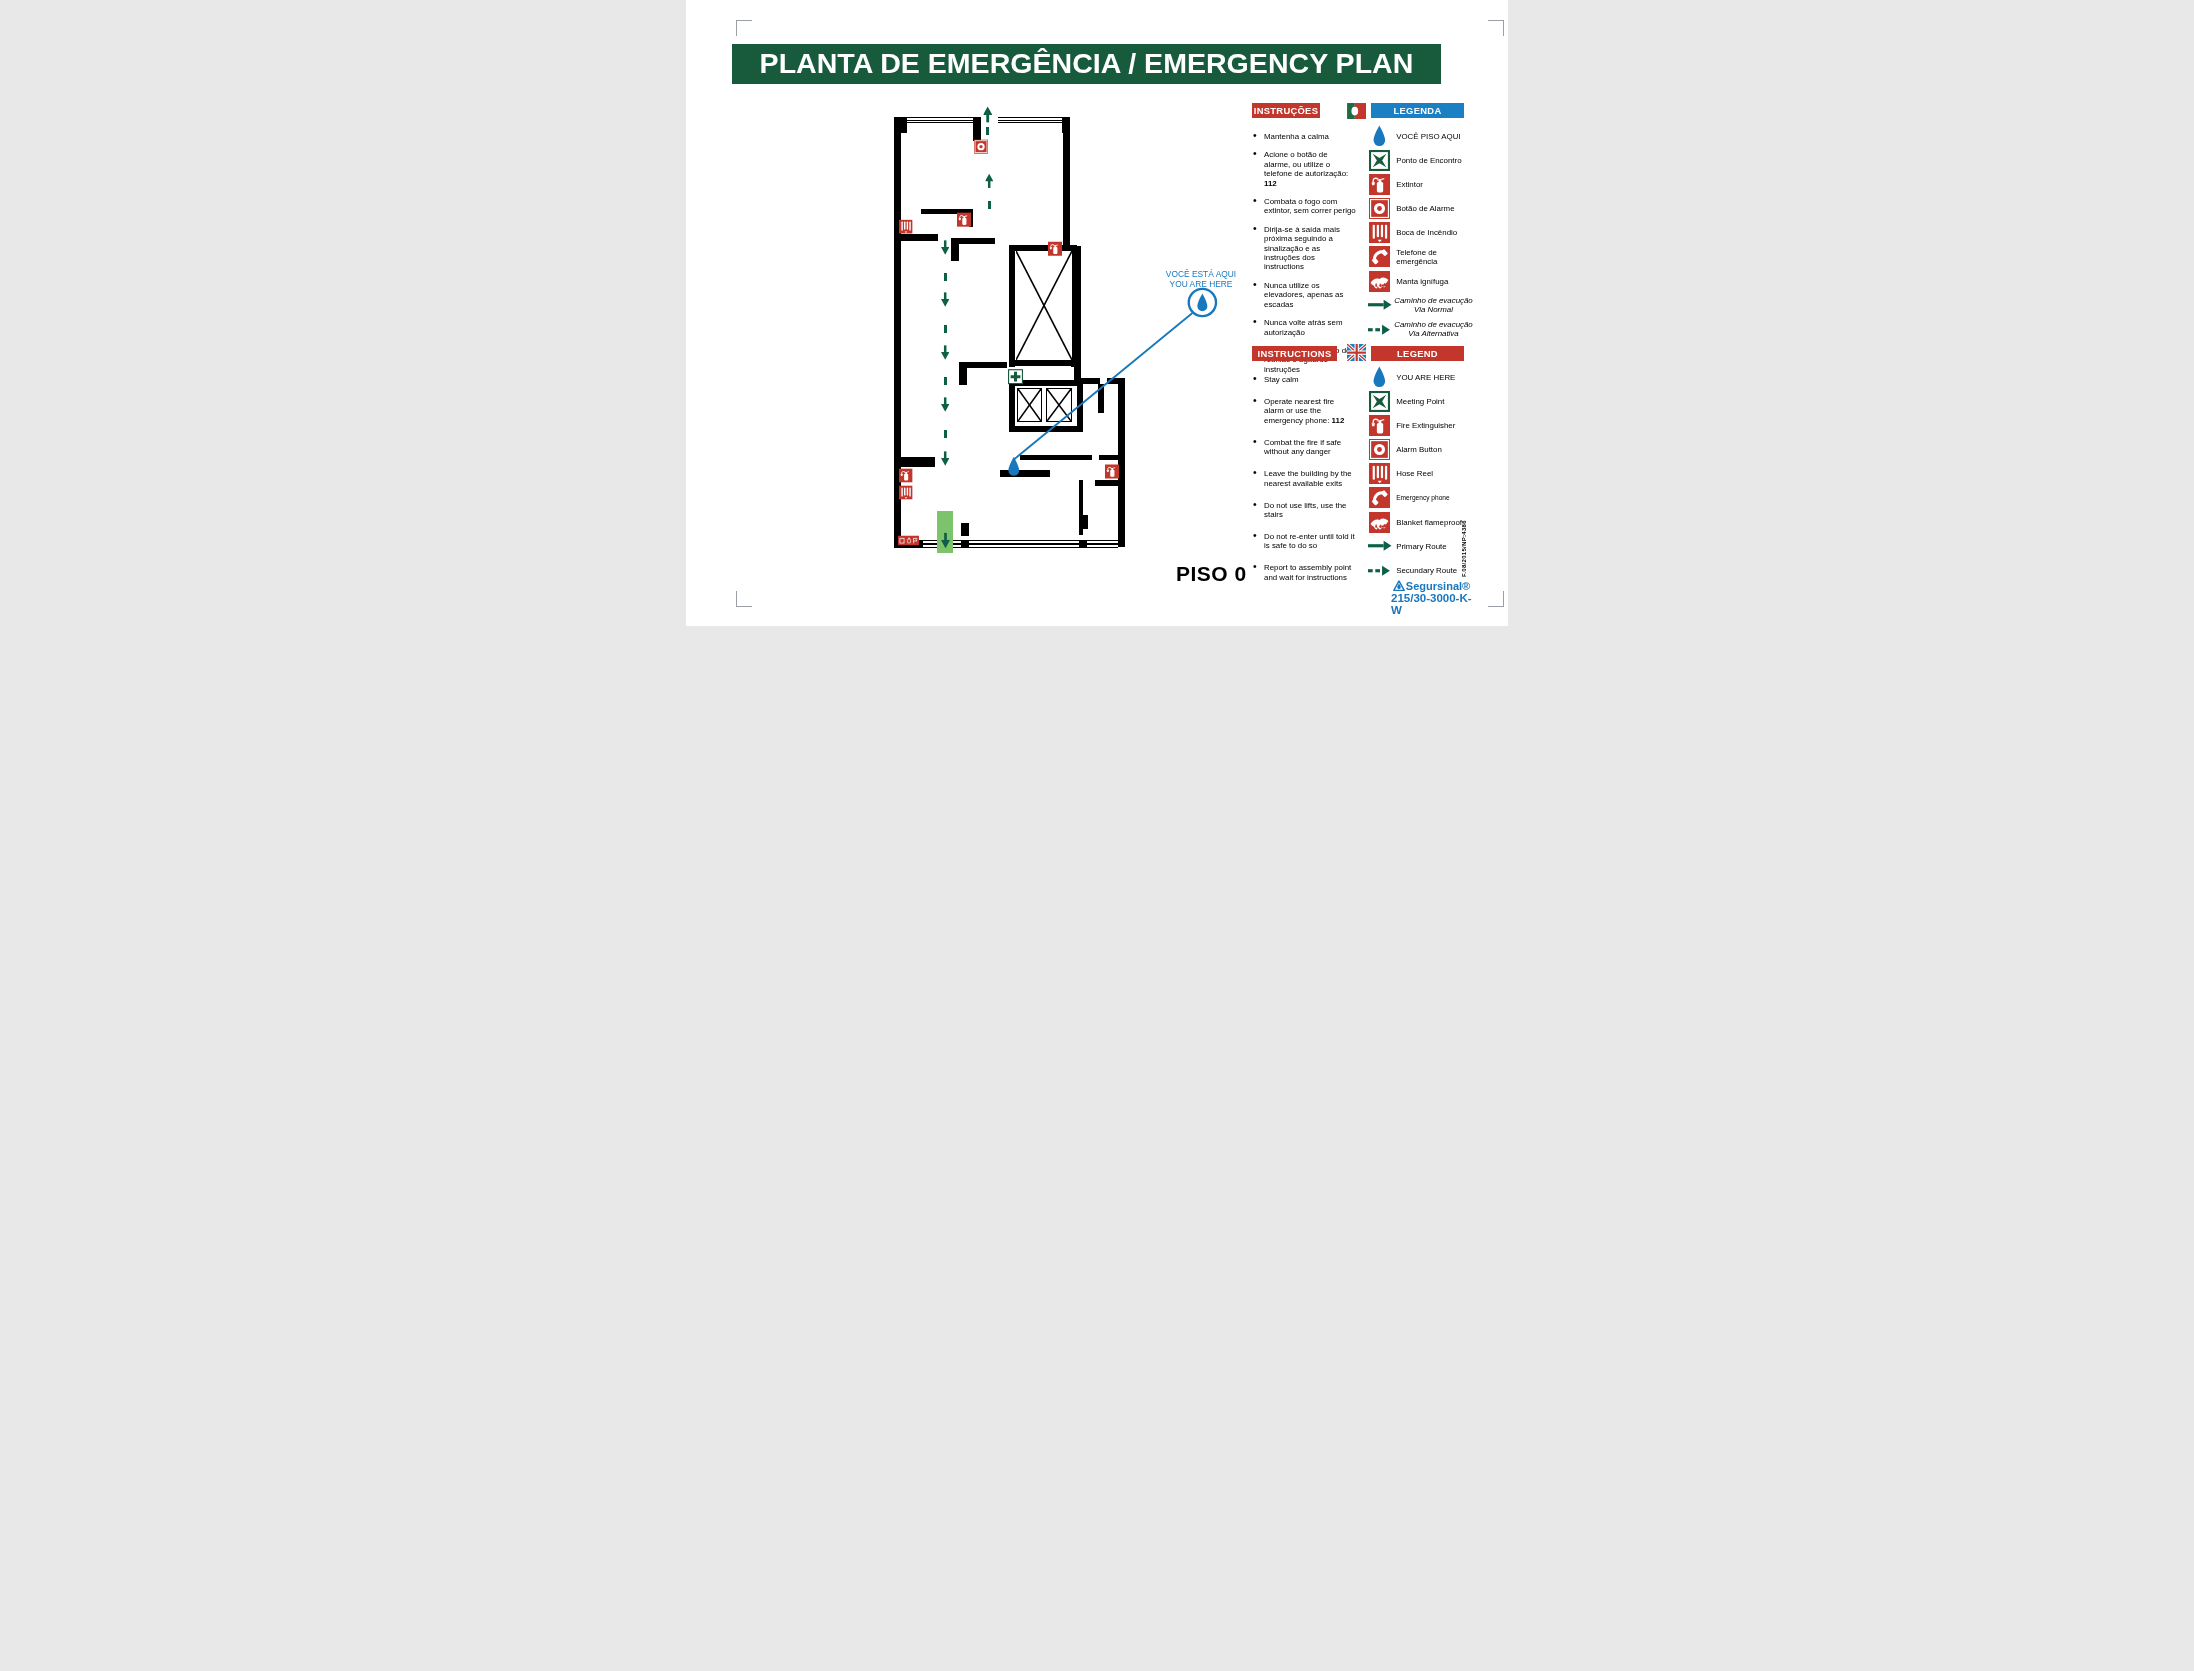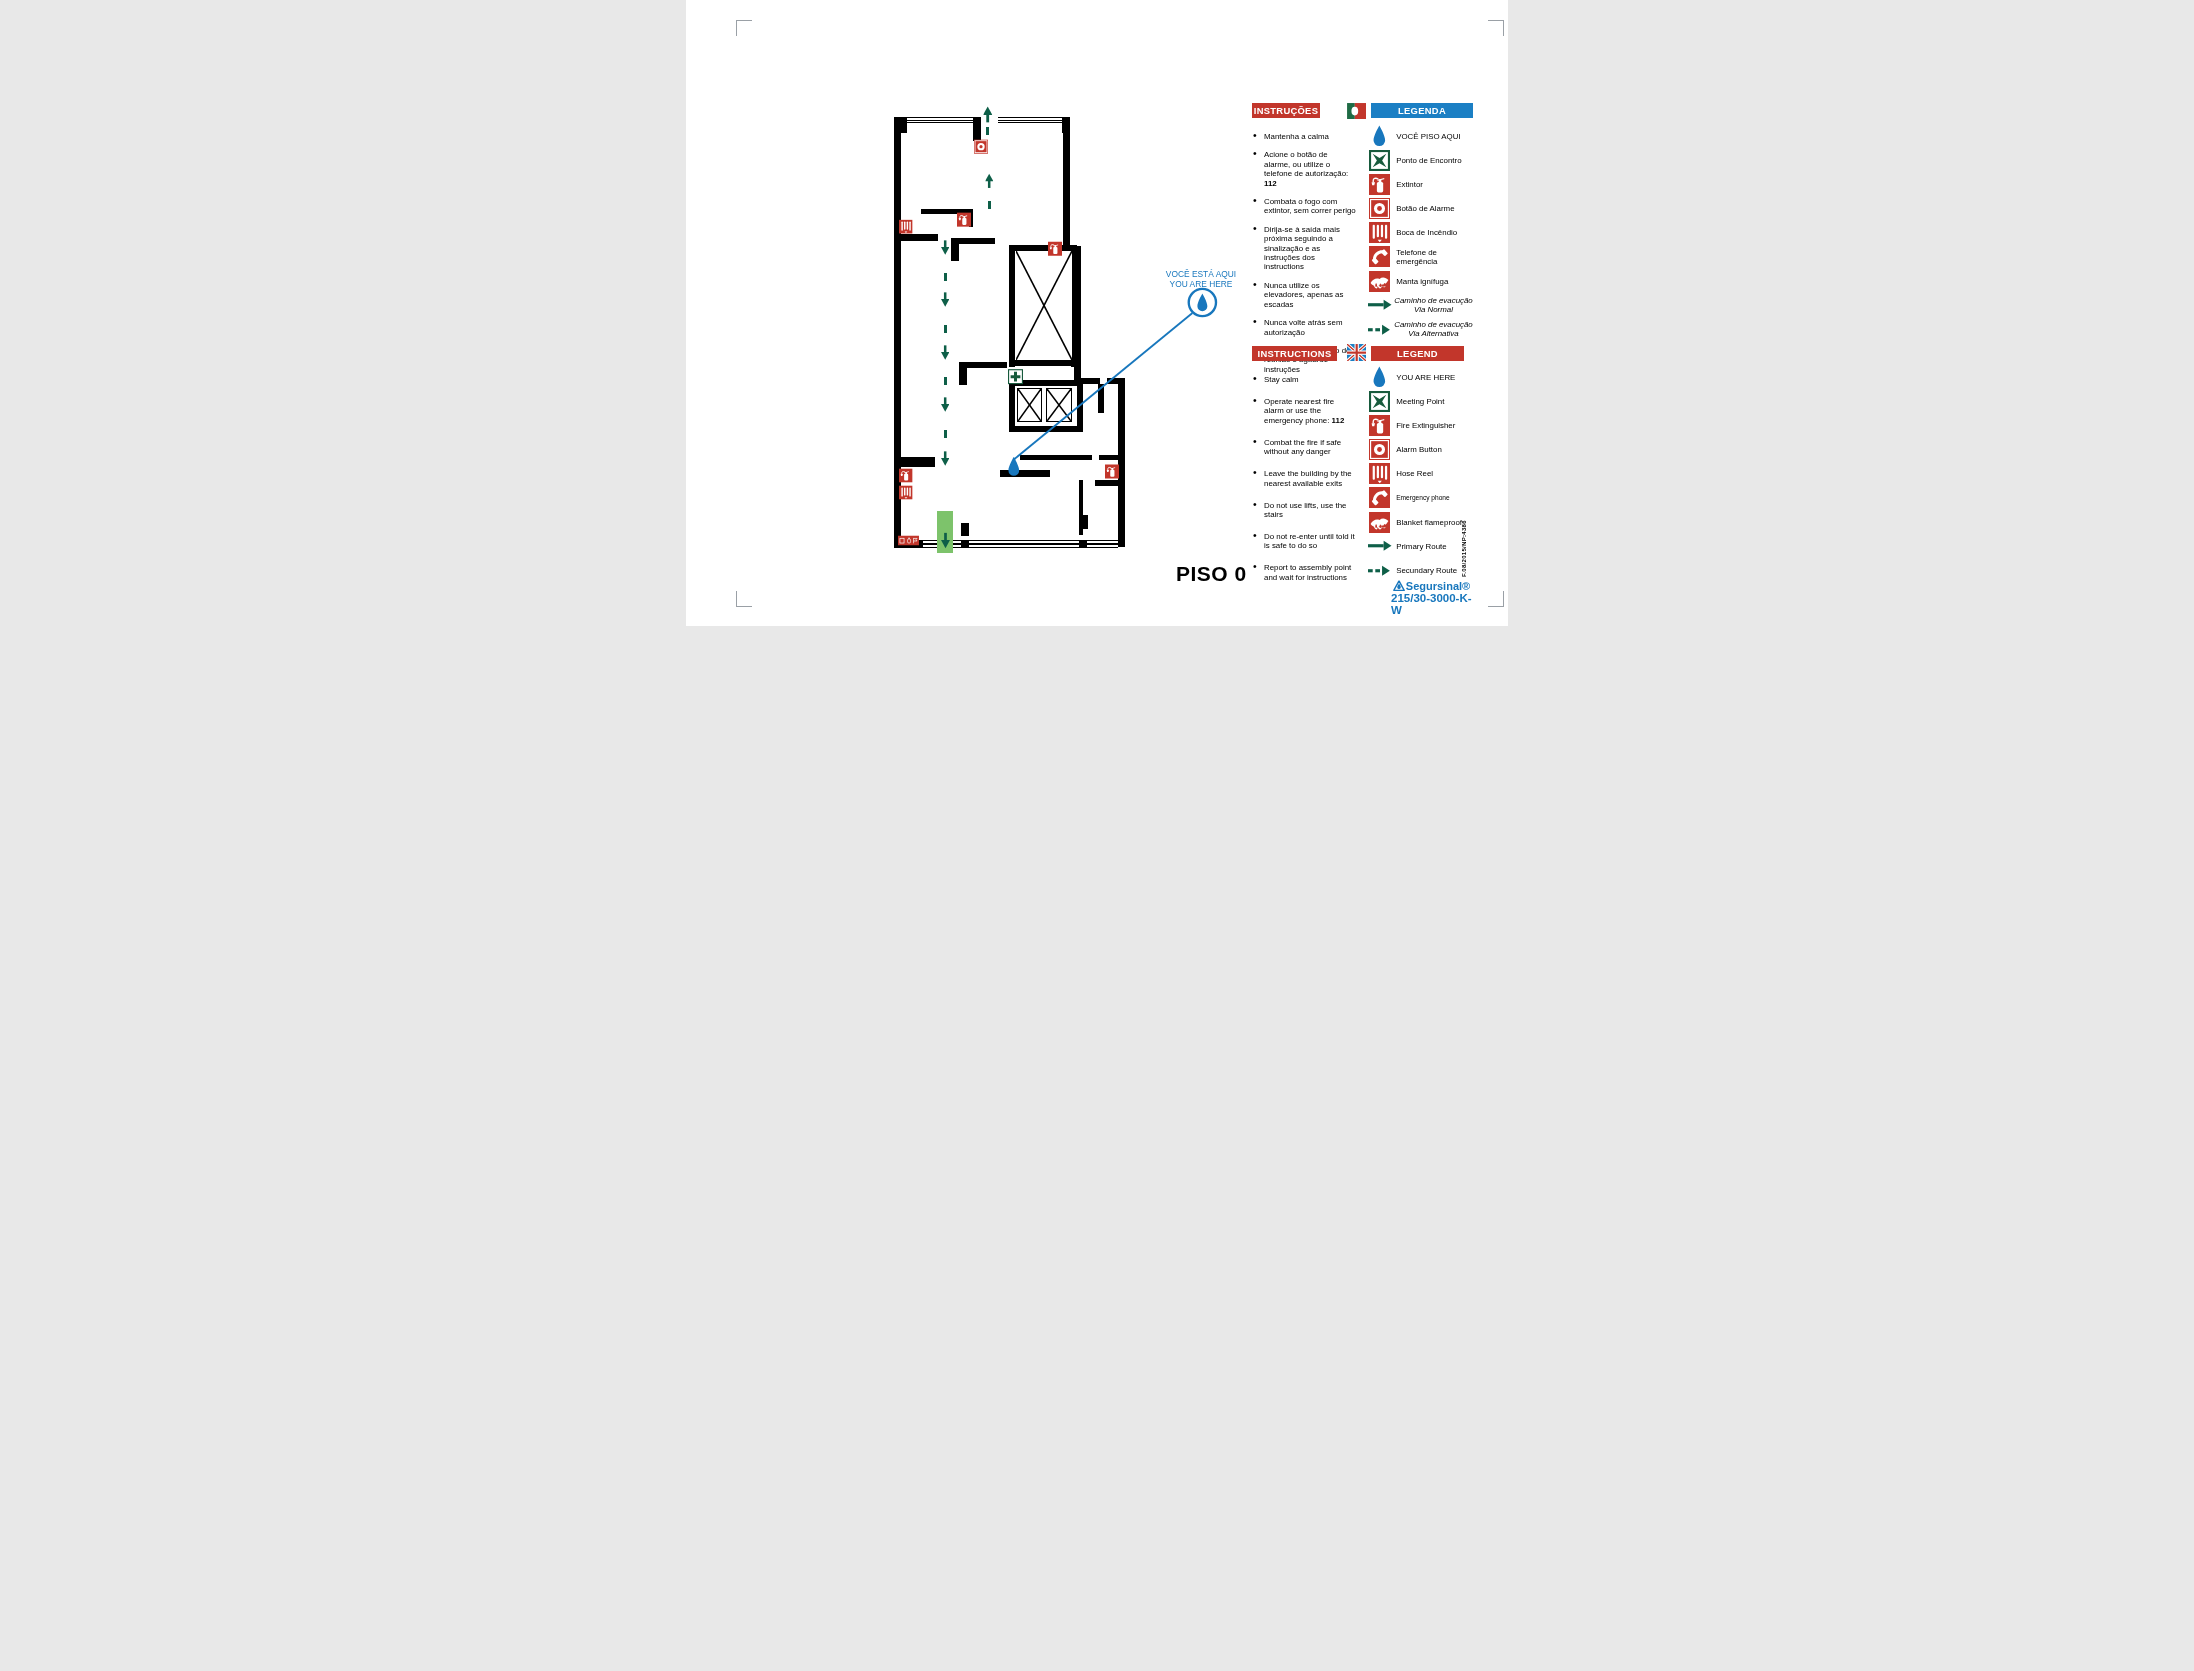--- a/index.html
+++ b/index.html
@@ -67,20 +67,23 @@
 </head>
 <body>
 
 <div class="page">
 
   <div class="crop tl"></div>
   <div class="crop tr"></div>
   <div class="crop bl"></div>
   <div class="crop br"></div>
 
+  <div class="banner">
+    <span>PLANTA DE EMERGÊNCIA / EMERGENCY PLAN</span>
+  </div>
 
   <div id="plan">
       <div class="win" style="left: 220px; top: 117px; width: 67px; height: 6.3px; position: absolute;"></div>
       <div class="win" style="left: 312px; top: 117px; width: 64px; height: 6.3px; position: absolute;"></div>
       <div class="win win3" style="left: 236px; top: 540px; width: 14.7px; height: 8.4px; position: absolute;"></div>
       <div class="win win3" style="left: 267px; top: 540px; width: 126px; height: 8.4px; position: absolute;"></div>
       <div class="win win3" style="left: 401px; top: 540px; width: 31px; height: 8.4px; position: absolute;"></div>
       <div class="wall" style="left: 208px; top: 117px; width: 7.3px; height: 431px; position: absolute;"></div>
       <div class="wall" style="left: 208px; top: 117px; width: 12.6px; height: 15.7px; position: absolute;"></div>
       <div class="wall" style="left: 287px; top: 117px; width: 8.4px; height: 24px; position: absolute;"></div>
@@ -203,21 +206,21 @@
     <div>VOCÊ ESTÁ AQUI</div>
     <div>YOU ARE HERE</div>
   </div>
 
   <div class="piso">PISO 0</div>
 
   <div class="hdr red" style="left:566px;top:103px;width:68px;">INSTRUÇÕES</div>
   <svg class="flag" style="left:661px;top:103px;" width="19.4" height="16.2" viewBox="0 0 37 31">
       <use href="#sym-portugal-flag"></use>
     </svg>
-  <div class="hdr blue" style="left:685px;top:103px;width:102px;">LEGENDA</div>
+  <div class="hdr blue" style="left:685px;top:103px;width:93px;">LEGENDA</div>
 
   <ul class="ilist pt" style="top:132px;">
       <li><span>Mantenha a calma</span></li>
       <li><span>Acione o botão de alarme, ou utilize o telefone de autorização: </span><span class="b">112</span></li>
       <li><span>Combata o fogo com extintor, sem correr perigo</span></li>
       <li><span>Dirija-se à saída mais próxima seguindo a sinalização e as instruções dos instructions</span></li>
       <li><span>Nunca utilize os elevadores, apenas as escadas</span></li>
       <li><span>Nunca volte atrás sem autorização</span></li>
       <li><span>Dirija-se para o ponto de reunião e aguarde instruções</span></li>
     </ul>

